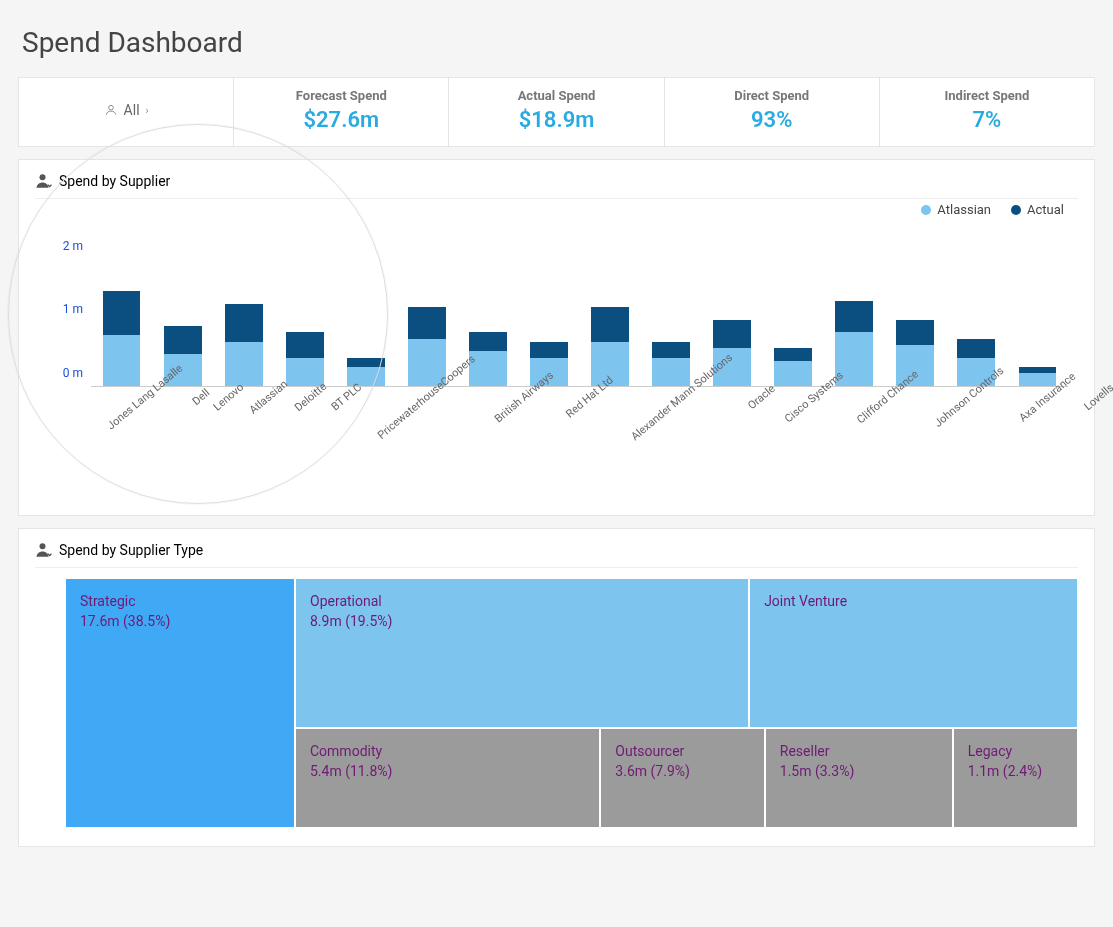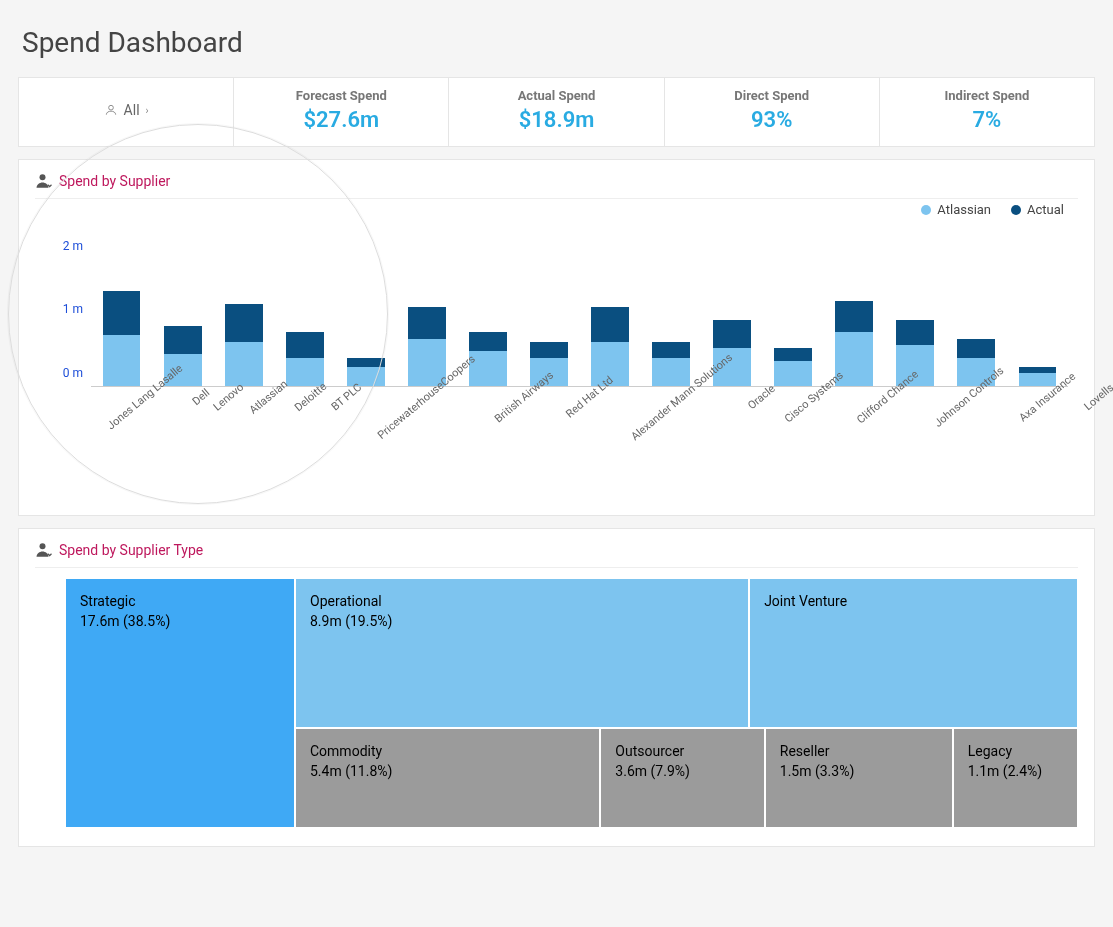--- a/index.html
+++ b/index.html
@@ -44,21 +44,21 @@
     border: 1px solid #e5e5e5;
     margin-bottom: 12px;
     padding: 12px 16px 18px 16px;
     position: relative;
   }
   .panel-header {
     display:flex;
     align-items:center;
     gap:6px;
     font-size:14px;
-    color:#be185d;
+    color:#000000;
     padding-bottom:8px;
     border-bottom:1px solid #eee;
     margin-bottom:8px;
   }
   .legend {
     position:absolute;
     top:42px;
     right:30px;
     display:flex;
     gap:20px;
@@ -141,21 +141,21 @@
     height:250px;
     margin: 10px 0 0 30px;
   }
   .tm-col1 { flex: 0 0 230px; }
   .tm-col2 { flex: 1; display:flex; flex-direction:column; }
   .tm-row1 { flex: 0 0 150px; display:flex; }
   .tm-row2 { flex: 1; display:flex; }
   .tm-block {
     border:1px solid #fff;
     padding:14px 14px;
-    color:#000000;
+    color:#701a75;
     font-size:14px;
   }
   .tm-block .tm-title { margin-bottom:4px; }
   .tm-strategic { background:#3fa9f5; width:100%; height:100%; }
   .tm-operational { background:#7dc4ef; flex: 0 0 58%; }
   .tm-joint { background:#7dc4ef; flex:1; }
   .tm-commodity { background:#9b9b9b; flex: 0 0 39%; }
   .tm-outsourcer { background:#9b9b9b; flex: 0 0 21%; }
   .tm-reseller { background:#9b9b9b; flex: 0 0 24%; }
   .tm-legacy { background:#9b9b9b; flex:1; }

